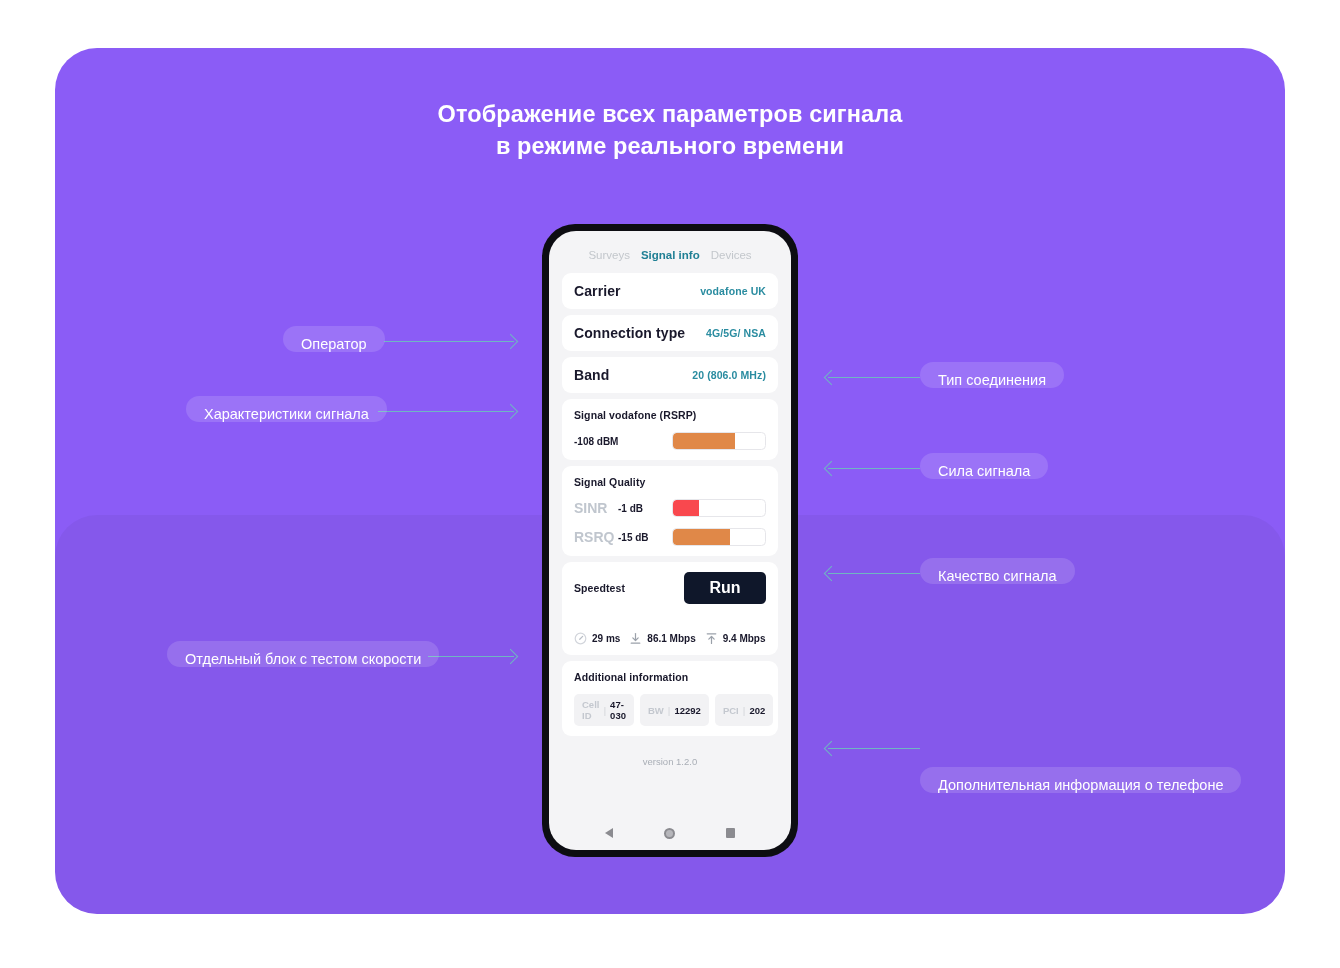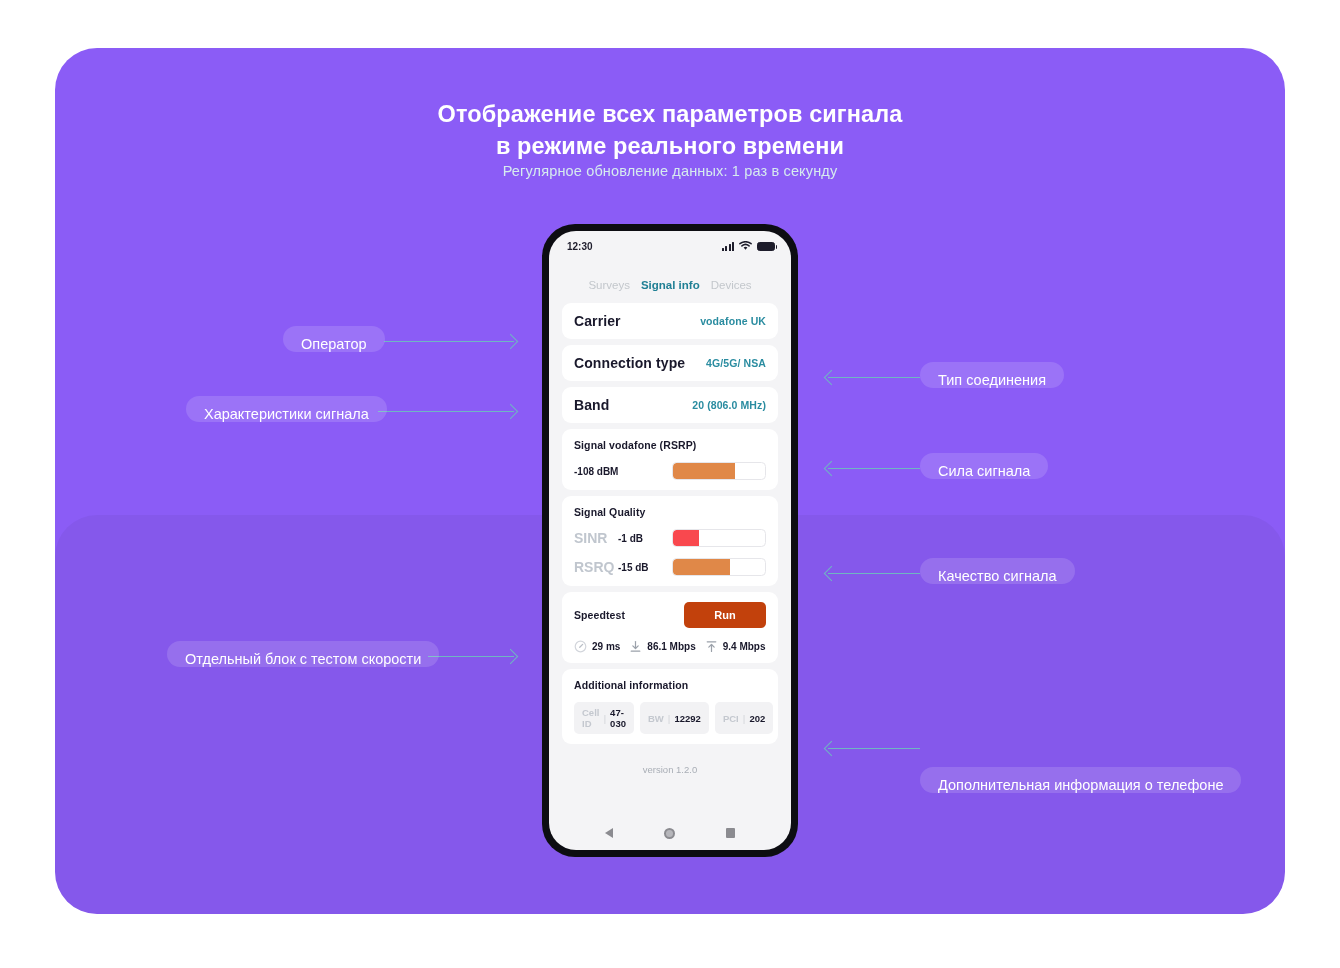--- a/index.html
+++ b/index.html
@@ -167,32 +167,32 @@
     width: 94px; height: 18px;
     border: 1px solid #e6e6ea;
     border-radius: 4.5px;
     overflow: hidden;
     background: #ffffff;
   }
   .gauge-fill { height: 100%; border-radius: 3.5px 0 0 3.5px; }
 
   
   .run-btn {
-    background: #c2410c;
+    background: #0f172a;
     color: #ffffff;
-    font-size: 11px;
+    font-size: 16px;
     font-weight: bold;
     border: none;
     border-radius: 5px;
     padding: 7px 0;
     width: 82px;
     text-align: center;
     cursor: pointer;
   }
-  .speed-stats { display: flex; align-items: center; gap: 9px; margin-top: 12px; }
+  .speed-stats { display: flex; align-items: center; gap: 9px; margin-top: 28px; }
   .stat { display: flex; align-items: center; gap: 5px; }
   .stat span { font-size: 10px; color: #19182b; font-weight: bold; }
 
   
   .chips { display: flex; gap: 6px; margin-top: 11px; }
   .chip {
     background: #f2f2f4;
     border-radius: 5px;
     padding: 5px 8px;
     display: flex; align-items: center; gap: 4px;
@@ -222,21 +222,20 @@
   .nav-rec { width: 9.5px; height: 9.5px; background: #8b8b90; border-radius: 1px; }
 </style>
 </head>
 <body>
 
 <div id="stage">
   <div class="teal-card">
     <div class="overlay-panel"></div>
 
     <div class="headline">Отображение всех параметров сигнала<br>в режиме реального времени</div>
-    <div class="subhead">Регулярное обновление данных: 1 раз в секунду</div>
   </div>
 
   <div class="pill" style="left:283px; top:326px;">Оператор</div>
   <div class="conn" style="left:384px; top:341px; width:130px;"></div>
   <div class="arrow-head arrow-right" style="left:505px; top:335.5px;"></div>
 
   <div class="pill" style="left:186px; top:396px;">Характеристики сигнала</div>
   <div class="conn" style="left:378px; top:411px; width:136px;"></div>
   <div class="arrow-head arrow-right" style="left:505px; top:405.5px;"></div>
 
@@ -256,37 +255,20 @@
   <div class="conn" style="left:828px; top:573px; width:92px;"></div>
   <div class="arrow-head arrow-left" style="left:826px; top:567.5px;"></div>
 
   <div class="pill" style="left:920px; top:767px;">Дополнительная информация о телефоне</div>
   <div class="conn" style="left:828px; top:748px; width:92px;"></div>
   <div class="arrow-head arrow-left" style="left:826px; top:742.5px;"></div>
 
   <div class="phone">
     <div class="screen">
 
-      <div class="statusbar">
-        <div>12:30</div>
-        <div class="sb-right">
-          <div class="bars">
-              <i></i>
-              <i></i>
-              <i></i>
-              <i></i>
-            </div>
-          <svg width="13" height="10" viewBox="0 0 13 10">
-            <path d="M6.5 8.8 L4.6 6.6 a3 3 0 0 1 3.8 0 Z" fill="#1d1c2b"></path>
-            <path d="M2.9 4.9 a5.6 5.6 0 0 1 7.2 0" stroke="#1d1c2b" stroke-width="1.5" fill="none" stroke-linecap="round"></path>
-            <path d="M0.9 2.7 a8.8 8.8 0 0 1 11.2 0" stroke="#1d1c2b" stroke-width="1.5" fill="none" stroke-linecap="round"></path>
-          </svg>
-          <div class="batt"></div>
-        </div>
-      </div>
 
       <div class="tabs">
         <div class="tab">Surveys</div>
         <div class="tab active">Signal info</div>
         <div class="tab">Devices</div>
       </div>
 
       <div class="content">
 
         <div class="card row-flat">

